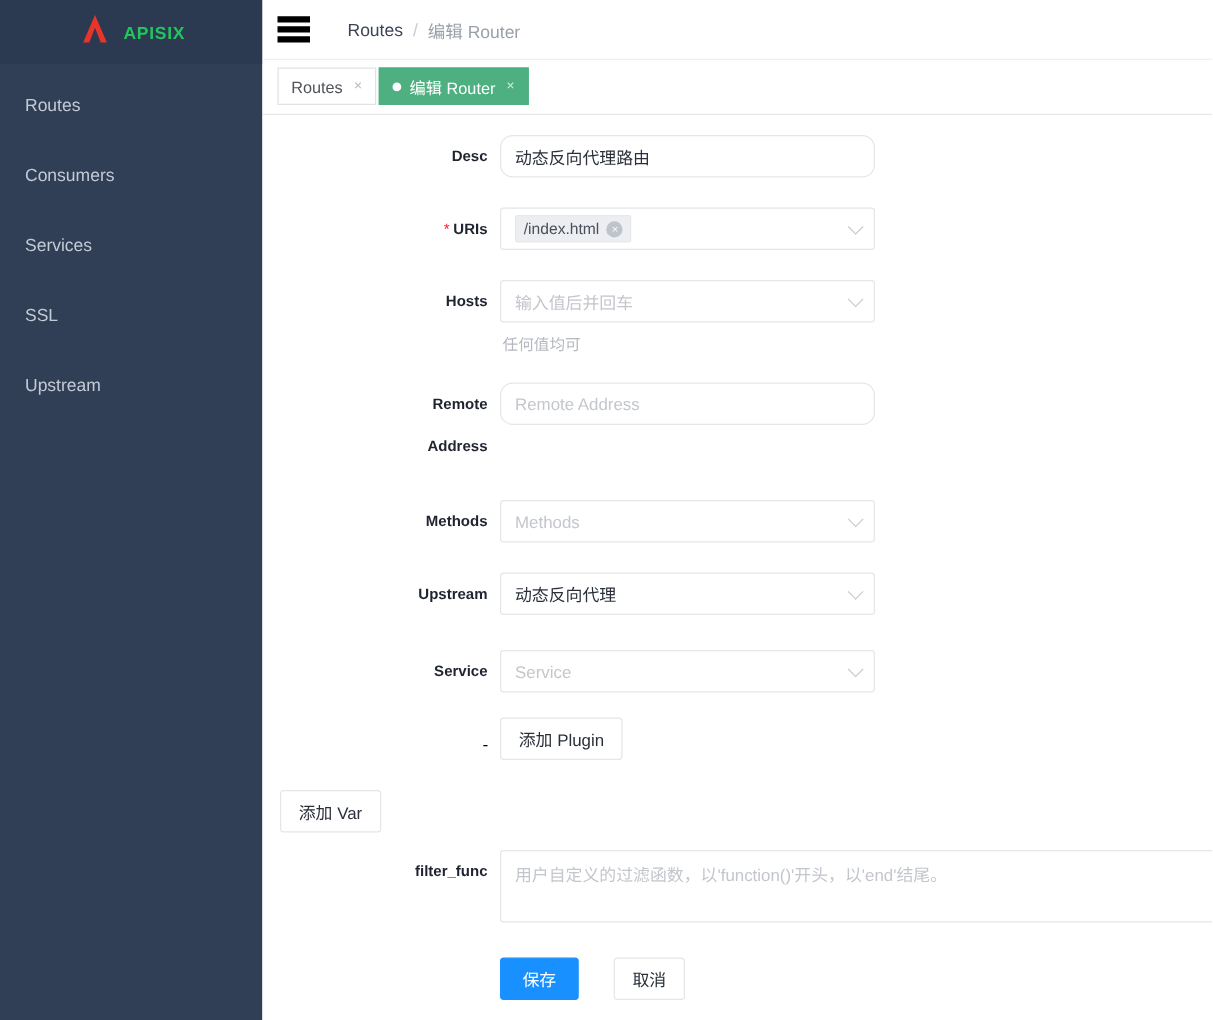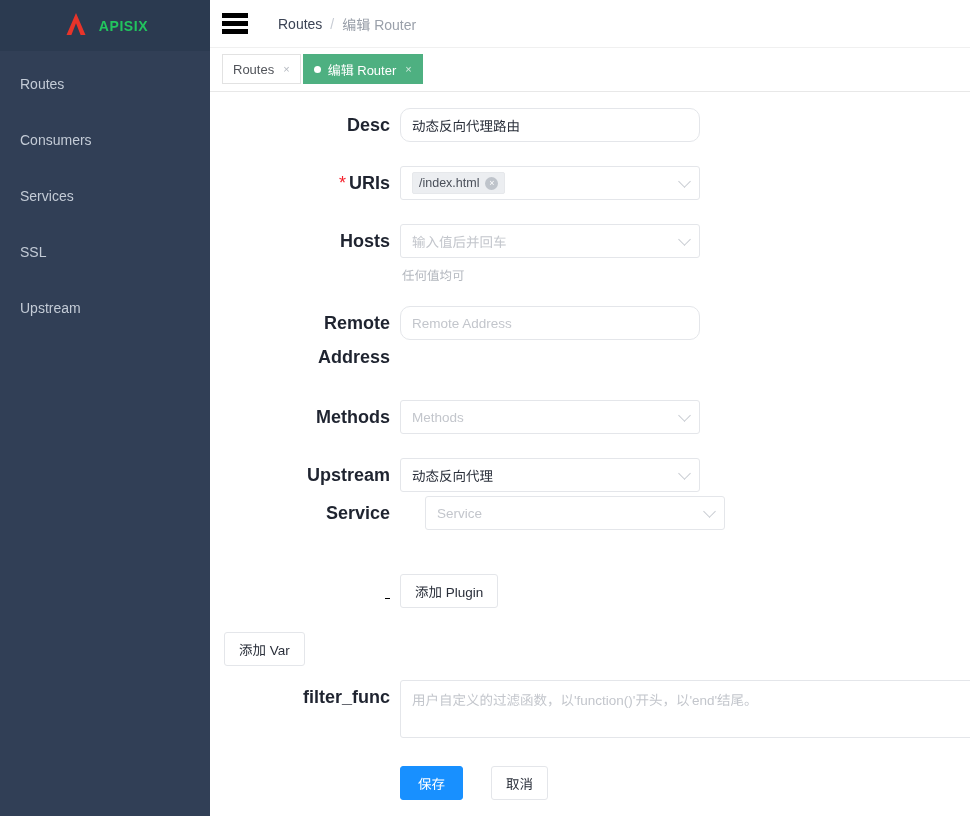--- a/index.html
+++ b/index.html
@@ -155,21 +155,21 @@
   .frow {
     position: absolute;
     left: 0;
     display: flex;
     align-items: flex-start;
   }
   .flabel {
     width: 190px;
     text-align: right;
     padding-right: 10px;
-    font-size: 18px;
+    font-size: 12px;
     font-weight: bold;
     color: #1f2430;
     line-height: 34px;
     white-space: normal;
   }
   .flabel .req { color: #f5222d; margin-right: 3px; font-weight: normal; }
   .fctrl { position: relative; }
 
   .inp {
     width: 300px;
@@ -397,21 +397,21 @@
       <div class="frow" style="top:366px;">
         <div class="flabel">Upstream</div>
         <div class="fctrl">
           <div class="sel">
             <span>动态反向代理</span>
             <span class="caret"></span>
           </div>
         </div>
       </div>
 
-      <div class="frow" style="top:404px;gap:25px;">
+      <div class="frow" style="top:428px;">
         <div class="flabel">Service</div>
         <div class="fctrl">
           <div class="sel placeholder-txt">
             <span>Service</span>
             <span class="caret"></span>
           </div>
         </div>
       </div>
 
       <div class="frow" style="top:482px;text-decoration:underline;">

